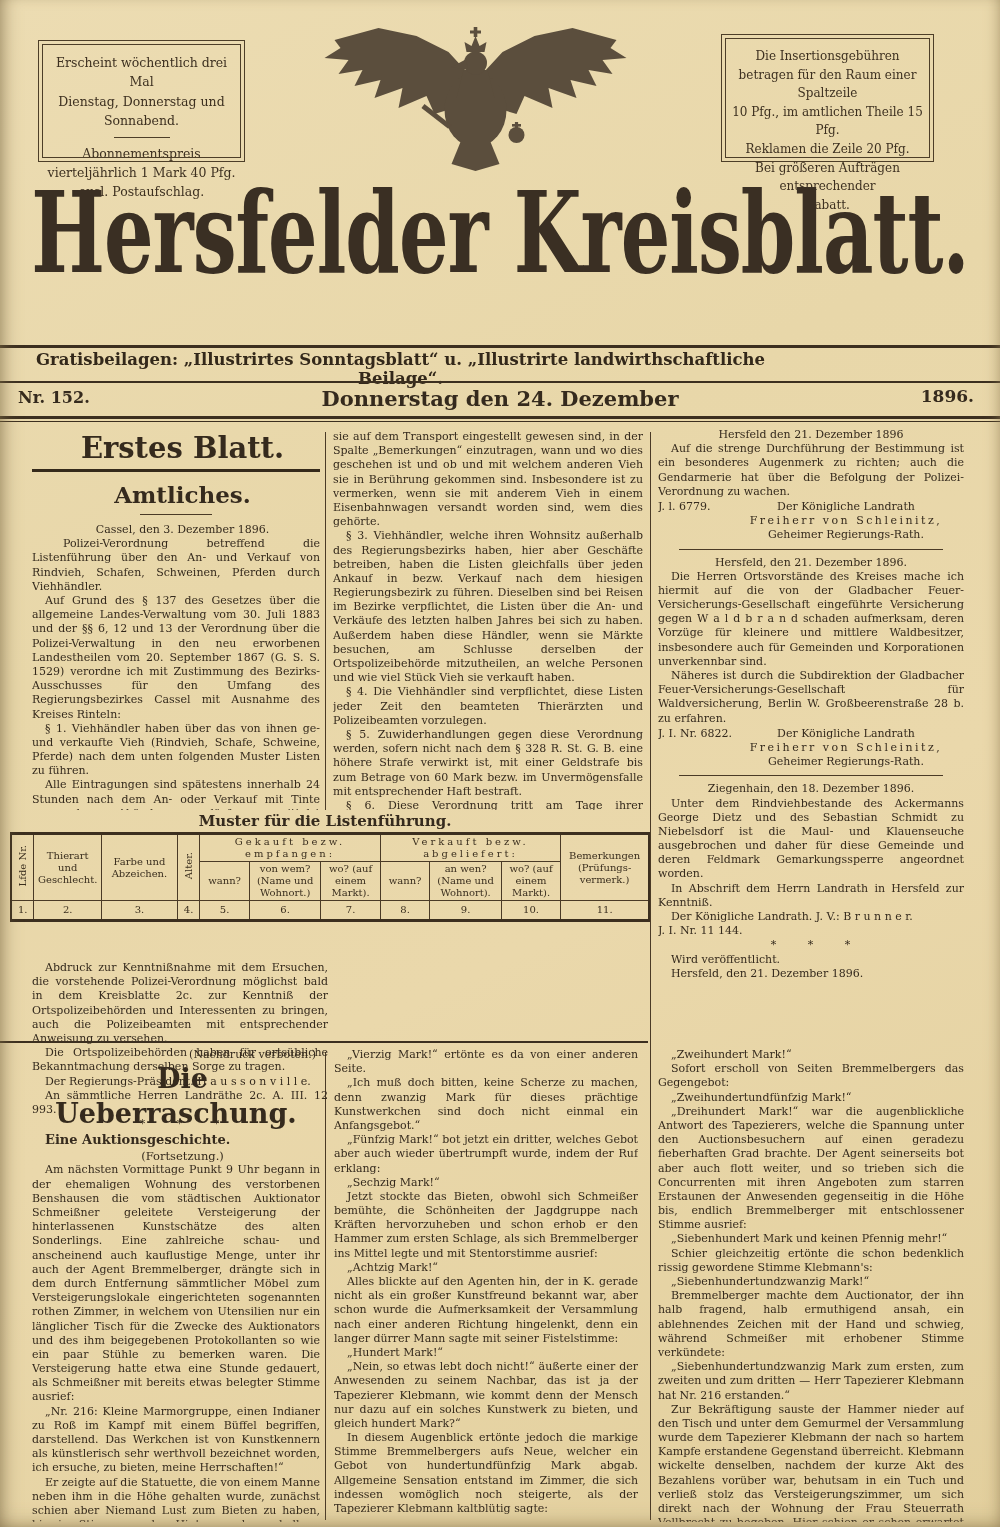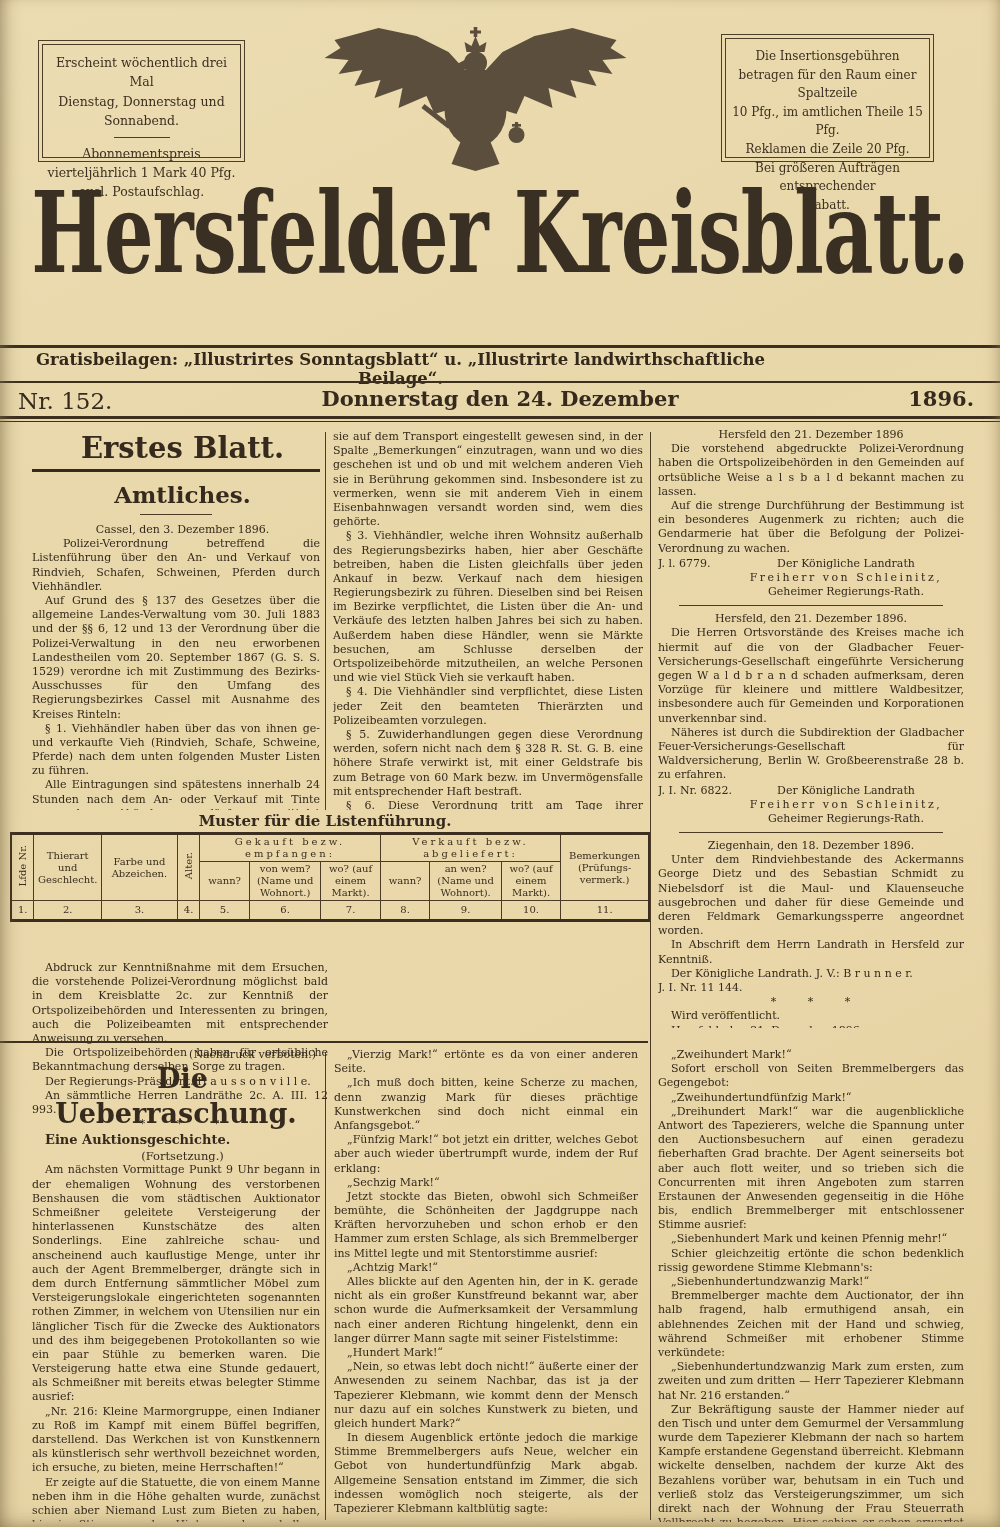--- a/index.html
+++ b/index.html
@@ -18,23 +18,23 @@
   .box-right{left:721px;top:34px;width:213px;height:128px;font-size:12px;}
   .eagle{position:absolute;left:318px;top:18px;width:315px;height:158px;}
   
   .masthead{position:absolute;top:178px;left:0;width:1000px;text-align:center;
     font-size:78px;font-weight:bold;letter-spacing:-1px;color:#3a2f23;
     transform:scaleY(1.45);transform-origin:50% 30%;}
   .rule{position:absolute;left:0;width:1000px;background:#3c2f1f;}
   .subtitle{position:absolute;top:350px;left:0;width:801px;text-align:center;
     font-weight:bold;font-size:16.5px;color:#33281a;}
   .dateline{position:absolute;top:386px;left:0;width:1000px;height:28px;}
-  .dl-issue{position:absolute;left:18px;top:2px;font-weight:normal;font-size:23px;}
+  .dl-issue{position:absolute;left:18px;top:2px;font-weight:bold;font-size:16px;}
   .dl-date{position:absolute;left:0;width:1000px;text-align:center;top:0;font-weight:bold;font-size:21px;}
-  .dl-year{position:absolute;right:26px;top:0;font-weight:bold;font-size:21px;margin-left:38px;}
+  .dl-year{position:absolute;right:26px;top:0;font-weight:bold;font-size:17px;margin-left:38px;}
   
   .col{position:absolute;font-size:11px;line-height:1.29;text-align:justify;overflow:hidden;}
   .col p{margin:0;text-indent:13px;}
   .col p.noind{text-indent:0;}
   .topcols1{left:32px;top:430px;width:288px;height:380px;}
   .topcols2{left:333px;top:430px;width:310px;height:380px;}
   .col3{left:658px;top:428px;width:306px;height:600px;}
   .vrule{position:absolute;width:1px;background:#4a3a26;}
   .blatt{font-size:29px;font-weight:bold;text-align:center;margin:2px 0 4px;text-indent:0;}
   .blatt-rule{height:3px;background:#352a1b;margin:2px 0 8px;}
@@ -146,21 +146,20 @@
   <div class="col topcols2">
     <p class="noind">sie auf dem Transport eingestellt gewesen sind, in der Spalte „Bemerkungen“ einzutragen, wann und wo dies geschehen ist und ob und mit welchem anderen Vieh sie in Berührung gekommen sind. Insbesondere ist zu vermerken, wenn sie mit anderem Vieh in einem Eisenbahnwagen versandt worden sind, wem dies gehörte.</p>
     <p>§ 3. Viehhändler, welche ihren Wohnsitz außerhalb des Regierungsbezirks haben, hier aber Geschäfte betreiben, haben die Listen gleichfalls über jeden Ankauf in bezw. Verkauf nach dem hiesigen Regierungsbezirk zu führen. Dieselben sind bei Reisen im Bezirke verpflichtet, die Listen über die An- und Verkäufe des letzten halben Jahres bei sich zu haben. Außerdem haben diese Händler, wenn sie Märkte besuchen, am Schlusse derselben der Ortspolizeibehörde mitzutheilen, an welche Personen und wie viel Stück Vieh sie verkauft haben.</p>
     <p>§ 4. Die Viehhändler sind verpflichtet, diese Listen jeder Zeit den beamteten Thierärzten und Polizeibeamten vorzulegen.</p>
     <p>§ 5. Zuwiderhandlungen gegen diese Verordnung werden, sofern nicht nach dem § 328 R. St. G. B. eine höhere Strafe verwirkt ist, mit einer Geldstrafe bis zum Betrage von 60 Mark bezw. im Unvermögensfalle mit entsprechender Haft bestraft.</p>
     <p>§ 6. Diese Verordnung tritt am Tage ihrer Bekanntmachung in Kraft.</p>
   </div>
 
   <div class="col col3">
     <p class="centerp">Hersfeld den 21. Dezember 1896</p>
-    <p>Die vorstehend abgedruckte Polizei-Verordnung haben die Ortspolizeibehörden in den Gemeinden auf ortsübliche Weise a l s b a l d bekannt machen zu lassen.</p>
     <p>Auf die strenge Durchführung der Bestimmung ist ein besonderes Augenmerk zu richten; auch die Gendarmerie hat über die Befolgung der Polizei-Verordnung zu wachen.</p>
     <div class="sig">
       <span class="ref">J. l. 6779.</span>
       <div class="lines">
         <div>Der Königliche Landrath</div>
         <div class="sp">Freiherr von Schleinitz,</div>
         <div>Geheimer Regierungs-Rath.</div>
       </div>
     </div>
     <div class="blockdiv"></div>

